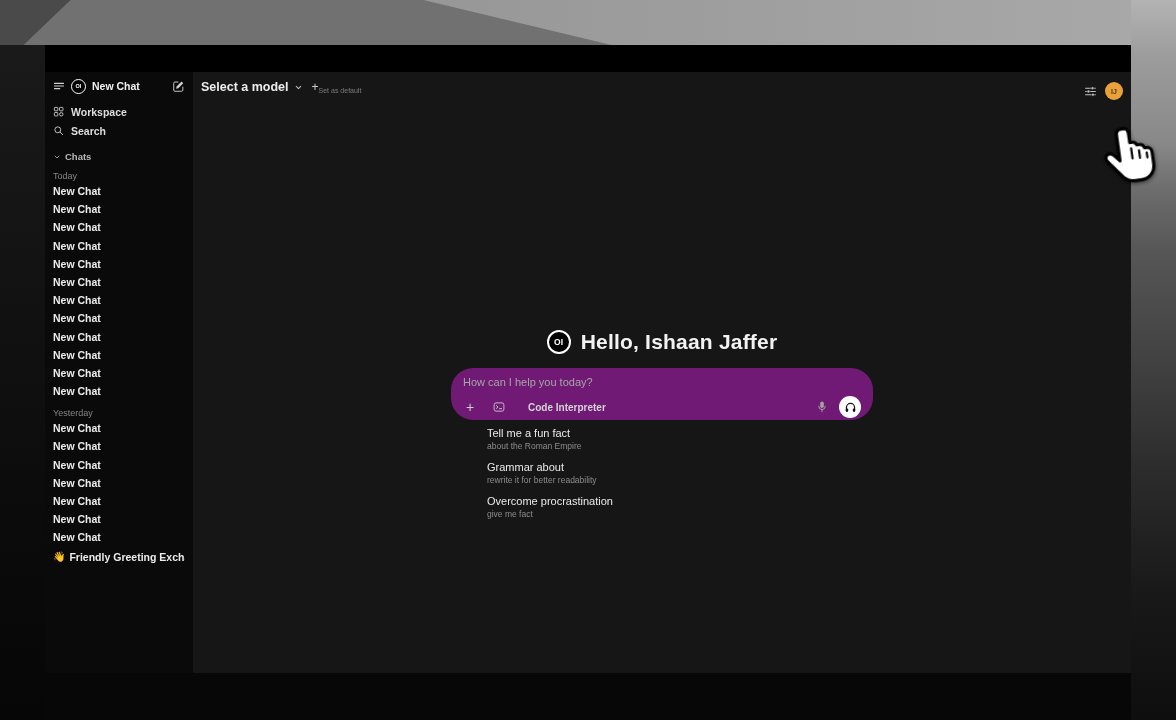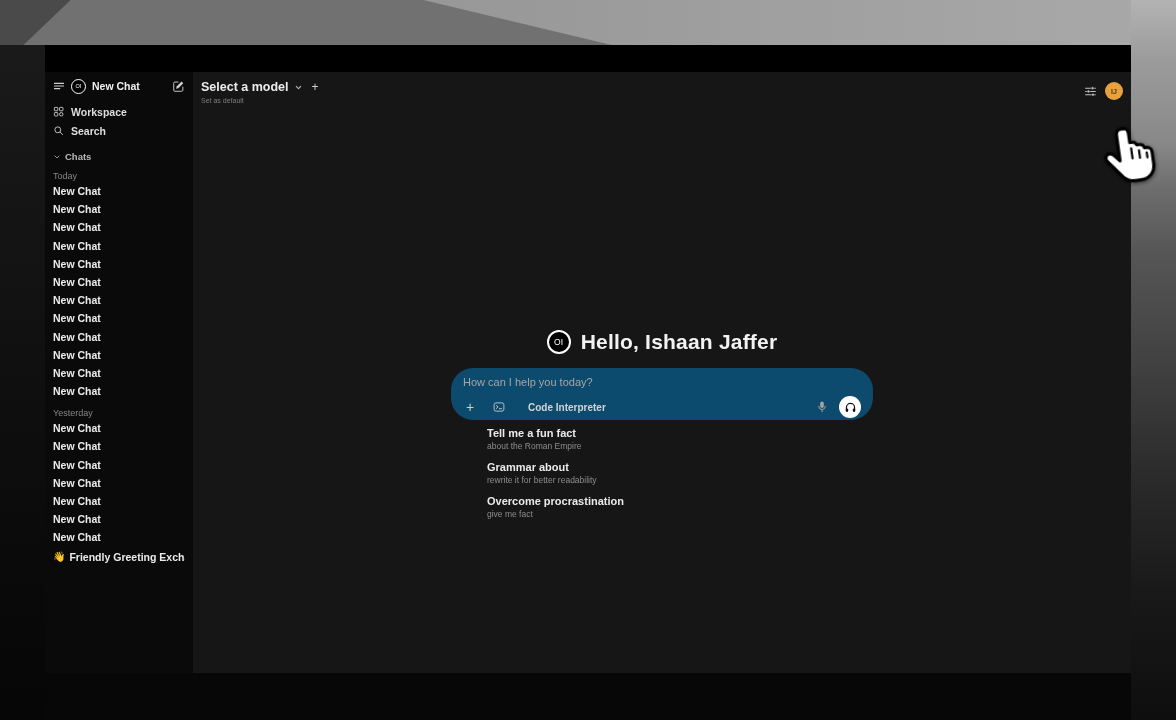--- a/index.html
+++ b/index.html
@@ -26,77 +26,77 @@
     background:#141414; }
   .win-topbar { height:27px; background:#000; }
   .app-body { display:flex; height:601px; }
 
   
   .sidebar { width:148px; background:#0a0a0a; padding:0 8px; flex:none;
     color:#ececec; overflow:hidden; }
   .sb-header { display:flex; align-items:center; gap:6px; height:18px; margin-top:5px; }
   .sb-burger { display:flex; align-items:center; cursor:pointer; }
   .logo-dot { width:15px; height:15px; border-radius:50%; background:#000;
-    border:1.5px solid #fff; color:#fff; font-size:5.5px; font-weight:400;
+    border:1.5px solid #fff; color:#fff; font-size:5.5px; font-weight:700;
     display:flex; align-items:center; justify-content:center; letter-spacing:.2px; }
   .sb-title { font-size:10.5px; font-weight:700; color:#f0f0f0; }
   .sb-spacer { flex:1; }
   .sb-nav { margin-top:7px; }
   .sb-nav-item { display:flex; align-items:center; gap:7px; height:19px;
     font-size:10.5px; font-weight:600; color:#dedede; cursor:pointer; }
   .sb-chats-hdr { display:flex; align-items:center; gap:4px; margin-top:10px;
     height:13px; font-size:9.5px; font-weight:600; color:#b9b9b9; cursor:pointer; }
   .sb-group-label { font-size:9px; color:#858585; margin-top:7px; height:12px;
     line-height:12px; }
   .sb-chat { height:18.2px; line-height:18.2px; font-size:10.5px; font-weight:600;
     color:#ececec; white-space:nowrap; overflow:hidden; cursor:pointer; }
   .sb-group + .sb-group { margin-top:0; }
   .named-chat { margin-top:1px; display:flex; align-items:center; gap:4px; }
   .named-chat .emoji { color:#f4b63f; font-size:10px; }
 
   
   .main { flex:1; background:#161616; position:relative; }
   .main-header { position:absolute; top:0; left:0; right:0; display:flex;
     justify-content:space-between; align-items:flex-start; padding:8px 8px 0 8px; }
-  .model-block { display:flex; flex-direction:column; }
+  .model-block { display:flex; flex-direction:row;align-items:flex-end; }
   .model-row { display:flex; align-items:center; gap:5px; cursor:pointer; }
   .model-name { font-size:12.5px; font-weight:700; color:#ececec; }
   .model-plus { font-size:12px; color:#cfcfcf; margin-left:4px; cursor:pointer; }
   .set-default { font-size:7px; color:#7d7d7d; margin-top:3px; cursor:pointer; }
   .hdr-right { display:flex; align-items:center; gap:8px; margin-top:2px; }
   .avatar { width:18px; height:18px; border-radius:50%; background:#e9a23b;
     color:rgba(40,25,5,.8); font-size:7px; font-weight:700; display:flex;
     align-items:center; justify-content:center; cursor:pointer; }
 
   
   .hero { position:absolute; top:255px; left:50%; transform:translateX(-50%);
     width:422px; }
   .greeting { display:flex; align-items:center; justify-content:center; gap:10px;
     height:30px; }
   .greeting .logo-dot { width:24px; height:24px; font-size:8.5px; border-width:2px; }
   .greeting-text { font-size:21px; font-weight:600; color:#f2f2f2; letter-spacing:.2px; }
 
-  .input-card { margin-top:11px; background:#0c4a6e; border-radius:22px;
+  .input-card { margin-top:11px; background:#701a75; border-radius:22px;
     padding:8px 12px 6px 12px; height:52px; cursor:text; }
   .ph { font-size:11px; color:#a6a6a6; line-height:13px; }
   .controls { display:flex; align-items:center; margin-top:7px; height:22px; }
   .ctl-plus { font-size:14px; color:#cfcfcf; width:14px; text-align:center; cursor:pointer; }
   .ci-pill { display:flex; align-items:center; gap:23px; margin-left:16px; cursor:pointer; }
   .ci-label { font-size:10px; font-weight:600; color:#d4d4d4; }
   .ctl-spacer { flex:1; }
   .mic { margin-right:11px; cursor:pointer; display:flex; }
   .voice-btn { width:22px; height:22px; border-radius:50%; background:#fff;
     display:flex; align-items:center; justify-content:center; cursor:pointer; }
 
   .suggested { margin-top:5px; padding-left:36px; }
   .sg-label { display:flex; align-items:center; gap:4px; height:11px;
     font-size:9px; color:#8b8b8b; margin-left:-4px; }
   .sg-items { margin-top:7px; }
   .sg-item { margin-bottom:9px; cursor:pointer; }
-  .sg-title { font-size:11px; font-weight:700; color:#eaeaea; line-height:13px; }
+  .sg-title { font-size:11px; font-weight:400; color:#eaeaea; line-height:13px; }
   .sg-sub { font-size:8.5px; color:#8d8d8d; line-height:11px; margin-top:1px; }
 
   
   .cursor { position:absolute; left:1100px; top:124px; width:64px; height:72px;
     transform:rotate(-8deg); pointer-events:none; z-index:50;
     filter:drop-shadow(0 1px 2px rgba(0,0,0,.6)); }
 
   svg { display:block; }
 </style>
 </head>

